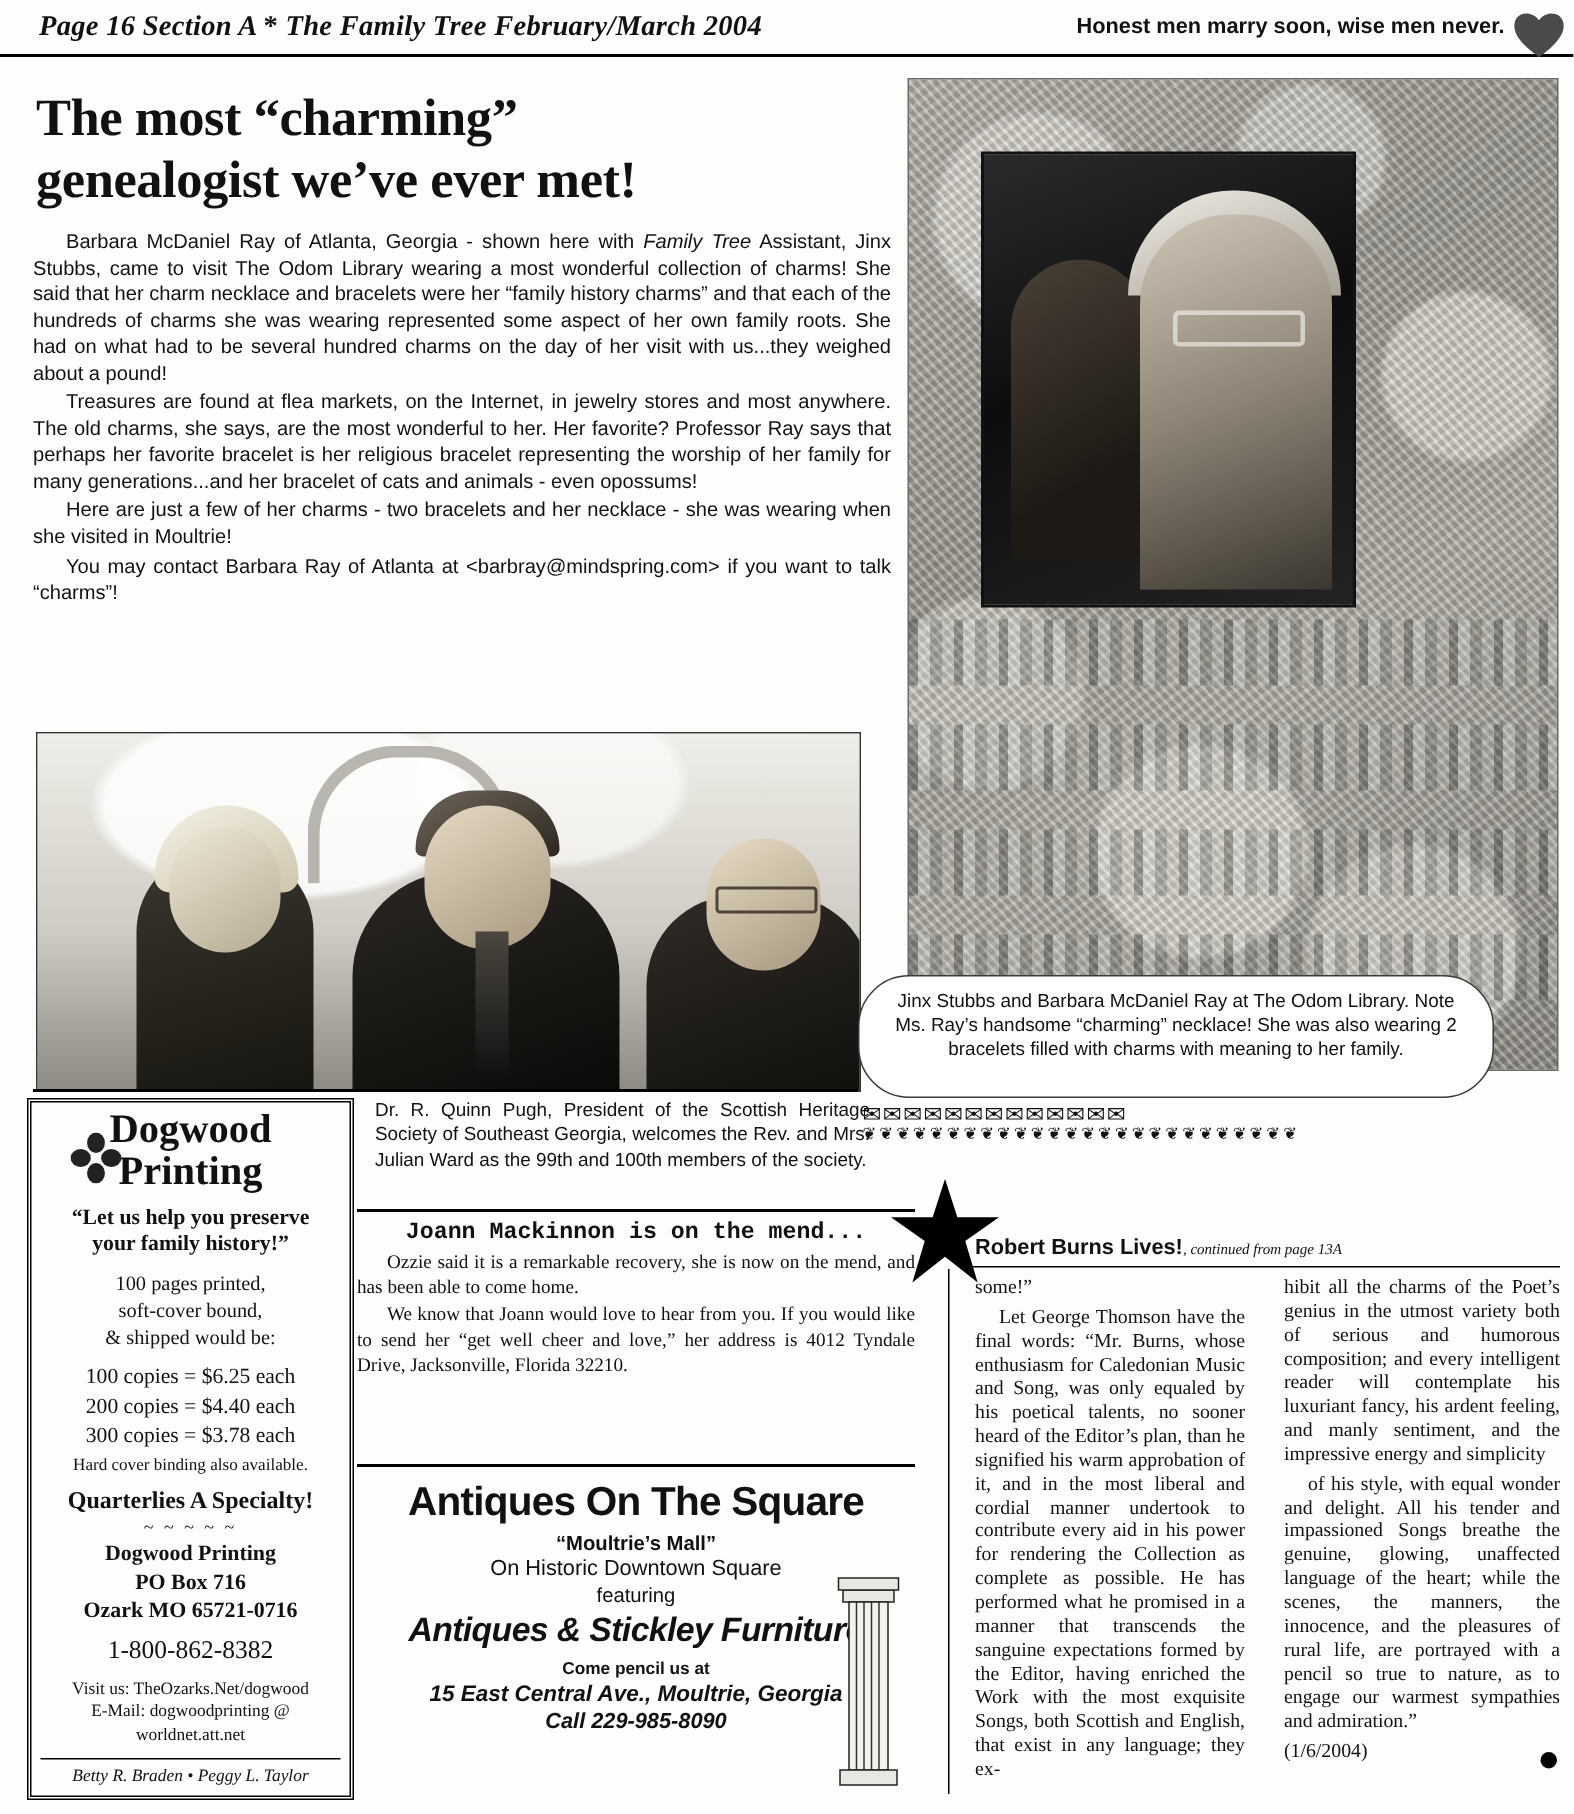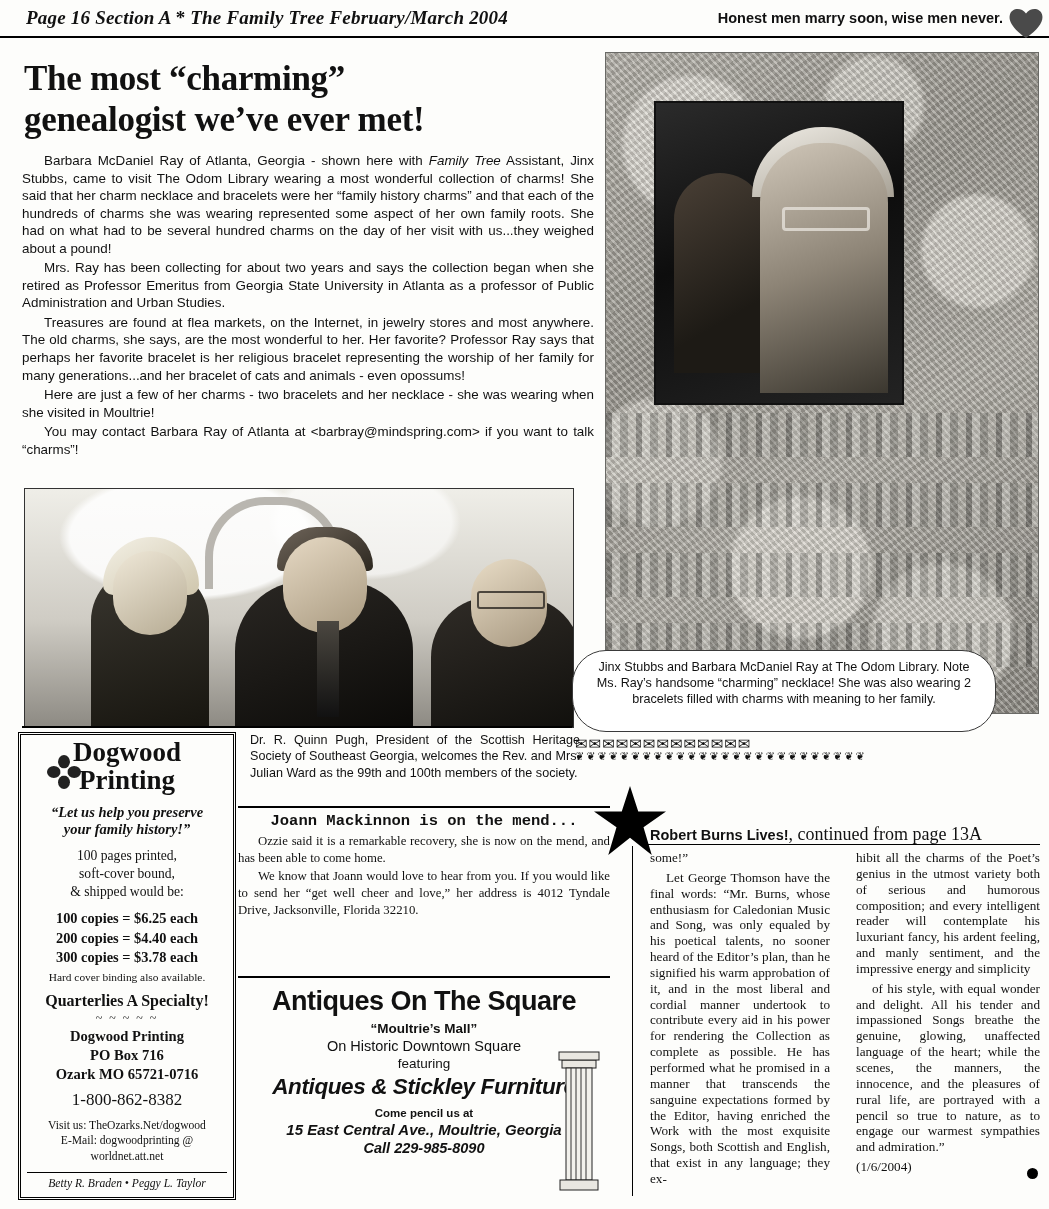--- a/index.html
+++ b/index.html
@@ -212,24 +212,24 @@
     text-align:center;
     font-family:"Liberation Serif", serif;
   }
   .dogwood-title {
     margin-top:4px;
     font-size:27px; font-weight:bold; line-height:1.02;
     font-family:"Liberation Serif", serif;
   }
   .dogwood-flower { position:absolute; left:26px; top:20px; width:34px; height:34px; }
   .dogwood-tag {
-    margin-top:10px; font-size:14.5px; font-style:italic; font-weight:bold; line-height:1.2;
+    margin-top:10px; font-size:14.5px; font-weight:bold; line-height:1.2;
   }
   .dogwood-lines { margin-top:8px; font-size:13.6px; line-height:1.34; }
-  .dogwood-prices { margin-top:8px; font-size:14.4px; font-weight:bold; line-height:1.35; }
+  .dogwood-prices { margin-top:8px; font-size:14.4px; font-weight:normal; line-height:1.35; }
   .dogwood-small { font-size:11.4px; margin-top:3px; }
   .dogwood-qs { margin-top:9px; font-size:16px; font-weight:bold; }
   .dogwood-sq { font-size:12px; letter-spacing:2px; margin-top:1px; }
   .dogwood-addr { margin-top:1px; font-size:14.6px; font-weight:bold; line-height:1.3; }
   .dogwood-phone { margin-top:6px; font-size:17px; font-weight:normal; }
   .dogwood-web { margin-top:8px; font-size:11.6px; line-height:1.35; }
   .dogwood-names {
     position:absolute; left:0; right:0; bottom:7px;
     font-size:11.6px; font-style:italic;
     border-top:1px solid #000; padding-top:4px; margin:0 6px;
@@ -261,21 +261,21 @@
   .column-img {
     position:absolute; left:556px; top:1046px; width:46px; height:148px;
   }
 
   
   .burns-head {
     position:absolute; left:650px; top:824px; width:390px;
     font-size:14.5px;
   }
   .burns-head b { font-family:"Liberation Sans", sans-serif; }
-  .burns-head .cont { font-family:"Liberation Serif", serif; font-size:18px; }
+  .burns-head .cont { font-family:"Liberation Serif", serif; font-style:italic; font-size:10px; }
   .burns-rule { position:absolute; left:648px; top:844px; width:392px; border-top:1px solid #000; }
   .burns-colA {
     position:absolute; left:650px; top:850px; width:180px;
     font-family:"Liberation Serif", serif;
     font-size:13.2px; line-height:1.2; text-align:justify;
   }
   .burns-colB {
     position:absolute; left:856px; top:850px; width:184px;
     font-family:"Liberation Serif", serif;
     font-size:13.2px; line-height:1.2; text-align:justify;
@@ -311,21 +311,20 @@
 
   <div class="headline">
     <div>The most “charming”</div>
     <div>genealogist we’ve ever met!</div>
   </div>
 
   <div class="article">
     <p>
       <span>Barbara McDaniel Ray of Atlanta, Georgia - shown here with </span><span class="ital">Family Tree</span><span> Assistant, Jinx Stubbs,  came to visit The Odom Library wearing a most wonderful collection of charms!  She said that her charm necklace and bracelets were her “family history charms” and that each of the hundreds of charms she was wearing represented some aspect of her own family roots.  She had on what had to be several hundred charms on the day of her visit with us...they weighed about a pound!</span>
     </p>
-    <p>Mrs. Ray has been collecting for about two years and says the collection began when she retired as Professor Emeritus from Georgia State University in Atlanta as a professor of Public Administration and Urban Studies.</p>
     <p>Treasures are found at flea markets, on the Internet, in jewelry stores and most anywhere.  The old charms, she says, are the most wonderful to her.  Her favorite?  Professor Ray says that perhaps her favorite bracelet is her religious bracelet representing the worship of her family for many generations...and her bracelet of cats and animals - even opossums!</p>
     <p>Here are just a few of her charms - two bracelets and her necklace - she was wearing when she visited in Moultrie!</p>
     <p>You may contact Barbara Ray of Atlanta at &lt;barbray@mindspring.com&gt; if you want to talk “charms”!</p>
   </div>
 
   <div class="collage">
     <div class="grain"></div>
     <div class="charmrow" style="top:360px"></div>
     <div class="charmrow" style="top:430px"></div>
     <div class="charmrow" style="top:500px"></div>

